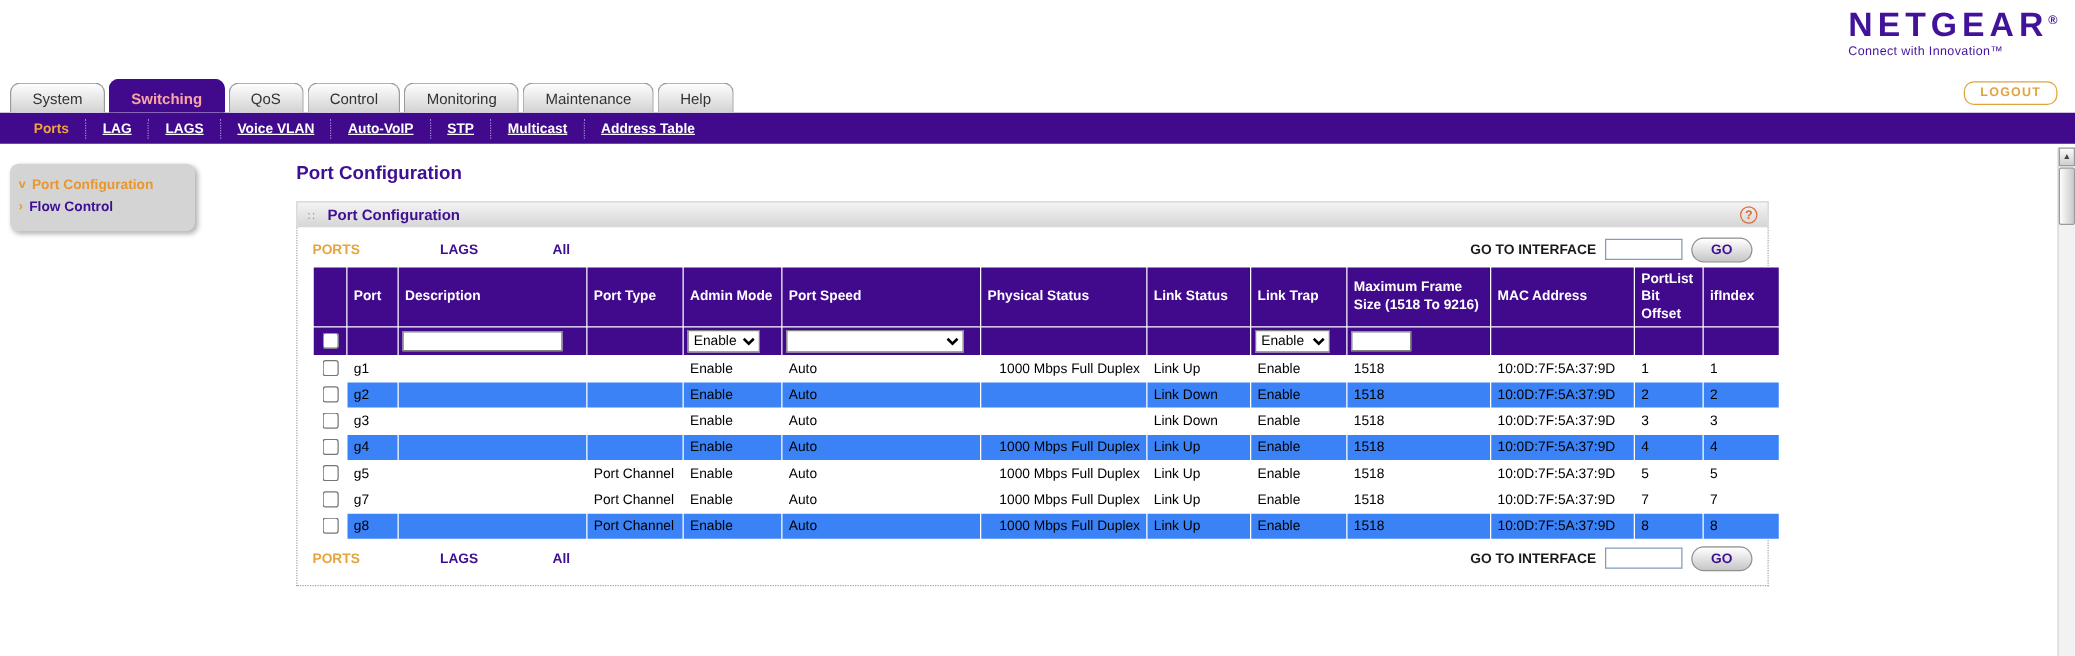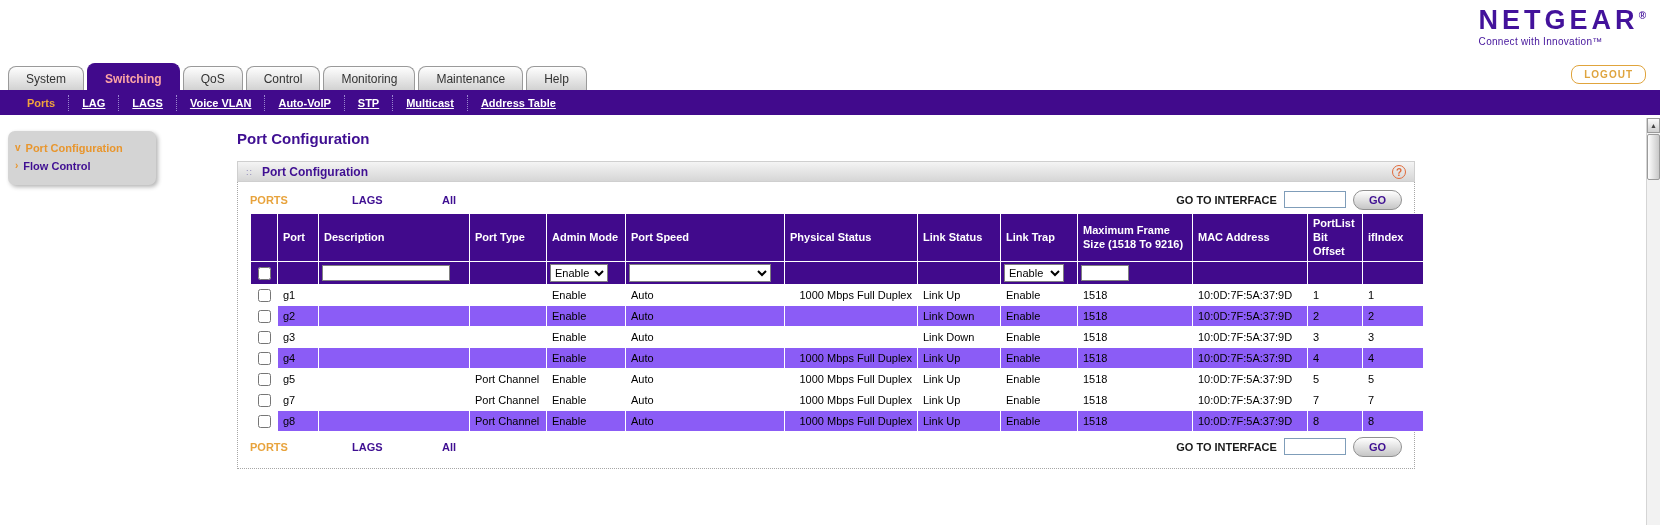--- a/index.html
+++ b/index.html
@@ -69,21 +69,21 @@
 
   
   table.ports { width:100%; border-collapse:separate; border-spacing:1px; table-layout:fixed;
                 background:#fff; font-size:11px; }
   table.ports thead td { background:#410a8c; color:#fff; font-weight:bold; padding:3px 5px;
                          vertical-align:middle; line-height:1.25; }
   tr.filter-row td { background:#410a8c; height:22px; padding:1px 3px; }
   tr.filter-row input[type=text] { border:1px solid #808080; height:16px; font-size:11px; padding:0 2px; }
   tr.filter-row select { font-size:11px; height:18px; border:1px solid #808080; background:#fff; font-family:inherit; }
   tbody.data td { height:20px; padding:1px 5px; background:#fff; color:#000; overflow:hidden; white-space:nowrap; }
-  tbody.data tr.alt td { background:#8b5cf6; }
+  tbody.data tr.alt td { background:#3b82f6; }
   td.cb { text-align:center; padding:0 !important; }
   tbody.data td.cb { background:#fff !important; }
   td.right { text-align:right; }
   input[type=checkbox] { width:13px; height:13px; margin:2px 0 0; }
 
   
   .scrollbar { position:absolute; top:118px; right:0; bottom:0; width:14px; background:#f2f2f2;
                border-left:1px solid #d5d5d5; }
   .sb-up { height:15px; background:linear-gradient(#fbfbfb,#cfcfcf); border:1px solid #9a9a9a;
            font-size:7px; color:#444; text-align:center; line-height:13px; cursor:pointer; }

